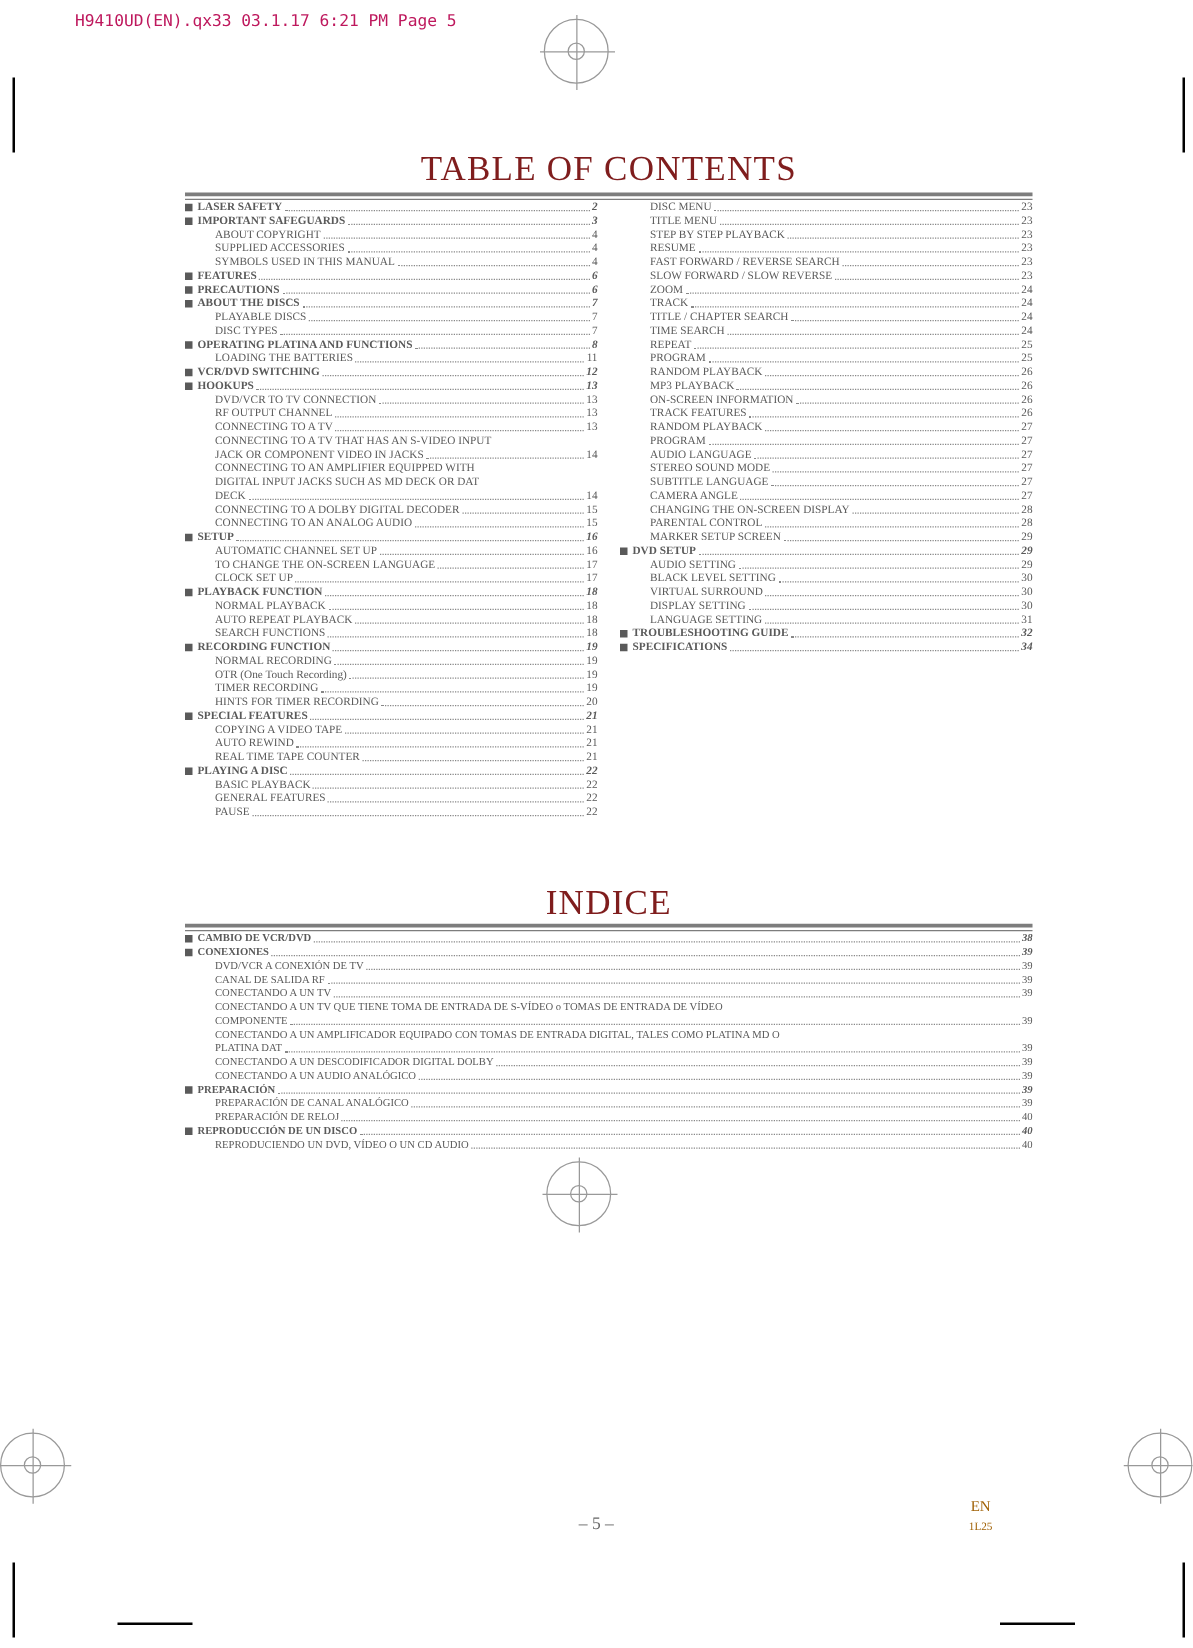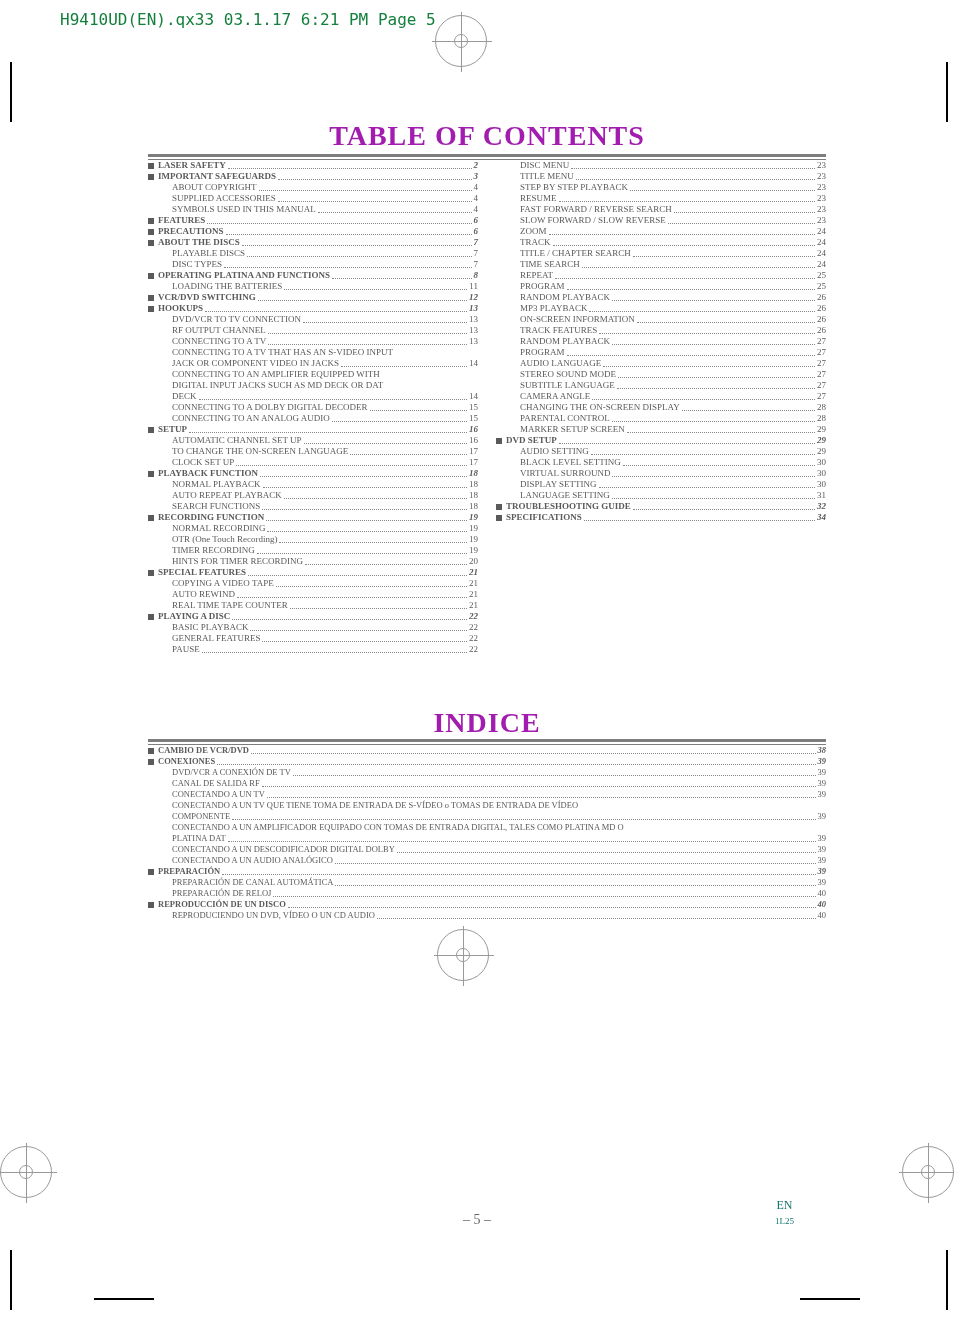--- a/index.html
+++ b/index.html
@@ -7,23 +7,23 @@
     width: 954px;
     height: 1318px;
     background: #fff;
     font-family: "Times New Roman", serif;
     position: relative;
     color: #000;
   }
   .header-bar {
     position: absolute;
     top: 10px; left: 60px;
-    font-size: 16px;
+    font-size: 13px;
     font-family: monospace;
-    color: #15803d;
+    color: #be185d;
   }
   .reg-circle-top {
     position: absolute;
     top: 20px; left: 440px;
     width: 42px; height: 42px;
     display:flex;align-items:center;justify-content:center;
   }
   .reg-circle-mid {
     position: absolute;
     top: 930px; left: 438px;
@@ -60,22 +60,22 @@
   .inner-br { bottom:10px; right:94px;}
   .page {
     position: absolute;
     top: 120px;
     left: 148px;
     width: 678px;
   }
   h1.main-title {
     text-align: center;
     font-size: 28px;
-    font-weight: bold;
-    color: #a21caf;
+    font-weight: normal;
+    color: #7f1d1d;
     letter-spacing: 1px;
     margin-bottom: 2px;
   }
   h1.indice {
     margin-top: 52px;
     margin-bottom: 0px;
   }
   .hr { height: 3px; background: #7d7d7d; width: 100%; margin-bottom: 2px;}
   .hr2 { height:1px; background:#7d7d7d; width:100%; margin-top:2px;}
   .cols { display:flex; gap: 18px; }
@@ -105,21 +105,21 @@
     min-width:4px;
   }
   .row .pg { flex-shrink:0; }
   .full-col .row { font-size: 8.5px;}
   .footer-page {
     position:absolute; bottom: 90px; left:50%; transform:translateX(-50%);
     font-size: 14px; color:#666;
   }
   .footer-en {
     position:absolute; bottom: 90px; right: 160px;
-    font-size: 12px; color:#0f766e; text-align:center;
+    font-size: 12px; color:#a16207; text-align:center;
   }
   .footer-code { font-size:9px;}
   .reg-bottom {
     position: absolute;
     bottom: 120px; left: 0px;
     width: 52px;height:52px;
   }
   .reg-bottom-r {
     position: absolute;
     bottom: 120px; right: 0px;
@@ -698,21 +698,21 @@
         <span class="pg">39</span>
       </div>
       <div class="row section">
         <span class="bullet"></span>
         <span class="label">PREPARACIÓN</span>
         <span class="dots"></span>
         <span class="pg">39</span>
       </div>
       <div class="row sub">
         <span class="bullet"></span>
-        <span class="label">PREPARACIÓN DE CANAL AUTOMÁTICA</span>
+        <span class="label">PREPARACIÓN DE CANAL ANALÓGICO</span>
         <span class="dots"></span>
         <span class="pg">39</span>
       </div>
       <div class="row sub">
         <span class="bullet"></span>
         <span class="label">PREPARACIÓN DE RELOJ</span>
         <span class="dots"></span>
         <span class="pg">40</span>
       </div>
       <div class="row section">

